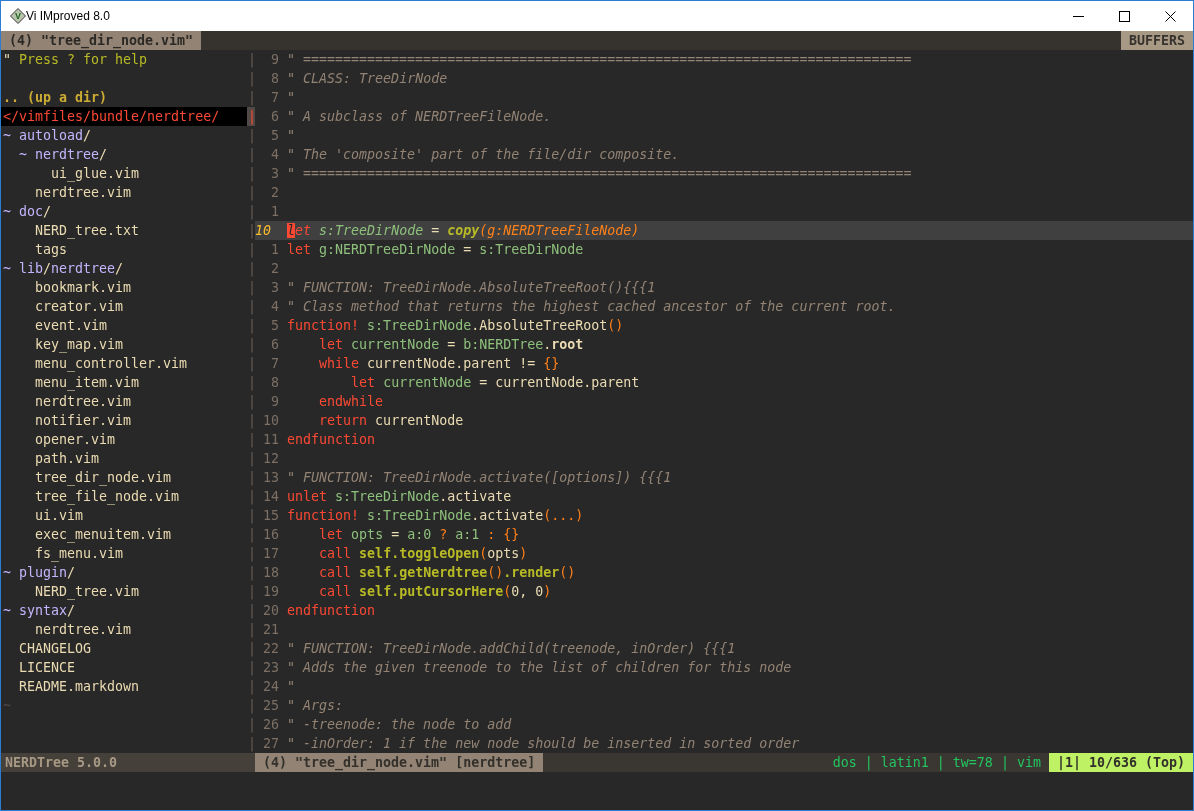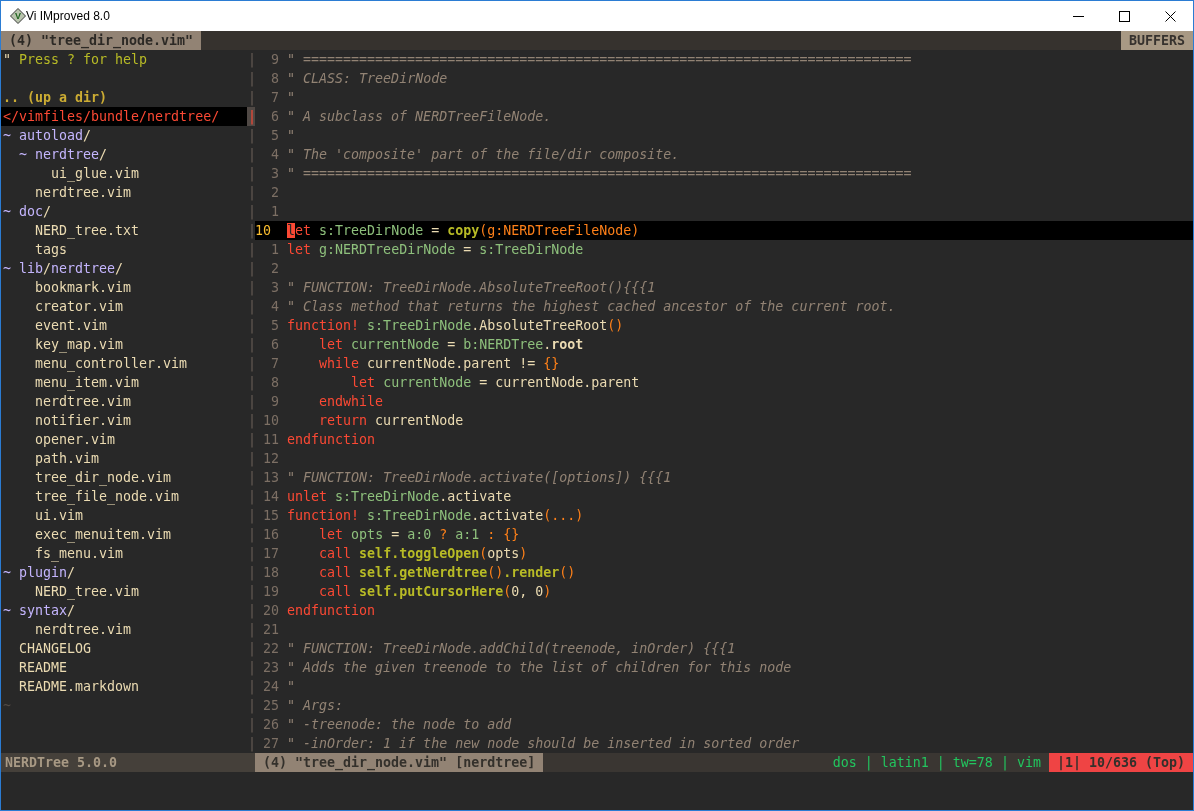--- a/index.html
+++ b/index.html
@@ -17,21 +17,21 @@
   .tab-buffers { background:#a89984; color:#36322e; font-weight:bold; padding:0 8px; }
   .content { flex:0 0 703px; display:flex; overflow:hidden; }
   .tree { width:246px; flex:0 0 246px; overflow:hidden; }
   .tree .row { padding-left:2px; }
   .sep { width:8px; flex:0 0 8px; color:#665c54; overflow:hidden; }
   .sep .row { padding-left:1px; }
   .code { flex:1; overflow:hidden; }
   .row { white-space:pre; height:19px; }
   .tcur { background:#000000; }
   .scur { background:#504945; color:#fb4934; }
-  .ccur { background:#000000; }
+  .ccur { background:#404040;font-style:italic; }
   .lnum { color:#7c6f64; }
   .ccur .lnum { color:#fabd2f; }
   .c-kw { color:#fb4934; }
   .c-var { color:#8ec07c; }
   .c-fn { color:#b8bb26; font-weight:bold; }
   .c-par { color:#fe8019; }
   .c-or { color:#fe8019; }
   .c-txt { color:#ebdbb2; }
   .c-bold { color:#ebdbb2; font-weight:bold; }
   .c-cm { color:#928374; font-style:italic; }
@@ -44,21 +44,21 @@
   .c-slash { color:#ebdbb2; }
   .c-file { color:#ebdbb2; }
   .c-nontext { color:#504945; }
   .statusbar { height:19px; flex:0 0 19px; display:flex; white-space:pre; }
   .status-left { width:254px; flex:0 0 254px; background:#45403a; color:#a89984; font-weight:bold; padding-left:4px; }
   .status-right { flex:1; background:#3a3632; display:flex; }
   .st-file { background:#928374; color:#33302b; font-weight:bold; padding:0 8px; }
   .st-spacer { flex:1; }
   .st-info { color:#22c55e; }
   .st-gap { width:8px; }
-  .st-pos { background:#ef4444; color:#33302b; font-weight:bold; padding:0 8px; }
+  .st-pos { background:#bef264; color:#33302b; font-weight:bold; padding:0 8px; }
   .cmdline { flex:1; background:#282828; }
 </style>
 </head>
 <body>
 
 <div class="window">
   <div class="titlebar">
     <svg class="title-icon" viewBox="0 0 16 16">
       <polygon points="8,0.5 15.5,8 8,15.5 0.5,8" fill="#b9c4ad" stroke="#3a3a3a" stroke-width="1"></polygon>
       <text x="8" y="11" font-size="9" font-weight="bold" text-anchor="middle" fill="#1f651f" font-family="Liberation Sans, sans-serif">V</text>
@@ -113,21 +113,21 @@
         <div class="row"><span class="c-file">    tree_dir_node.vim</span></div>
         <div class="row"><span class="c-file">    tree_file_node.vim</span></div>
         <div class="row"><span class="c-file">    ui.vim</span></div>
         <div class="row"><span class="c-file">    exec_menuitem.vim</span></div>
         <div class="row"><span class="c-file">    fs_menu.vim</span></div>
         <div class="row"><span class="c-dir">~ plugin</span><span class="c-slash">/</span></div>
         <div class="row"><span class="c-file">    NERD_tree.vim</span></div>
         <div class="row"><span class="c-dir">~ syntax</span><span class="c-slash">/</span></div>
         <div class="row"><span class="c-file">    nerdtree.vim</span></div>
         <div class="row"><span class="c-file">  CHANGELOG</span></div>
-        <div class="row"><span class="c-file">  README</span></div>
+        <div class="row"><span class="c-file">  LICENCE</span></div>
         <div class="row"><span class="c-file">  README.markdown</span></div>
         <div class="row"><span class="c-nontext">~</span></div>
       </div>
     <div class="sep">
         <div class="row">|</div>
         <div class="row">|</div>
         <div class="row">|</div>
         <div class="row scur">|</div>
         <div class="row">|</div>
         <div class="row">|</div>

